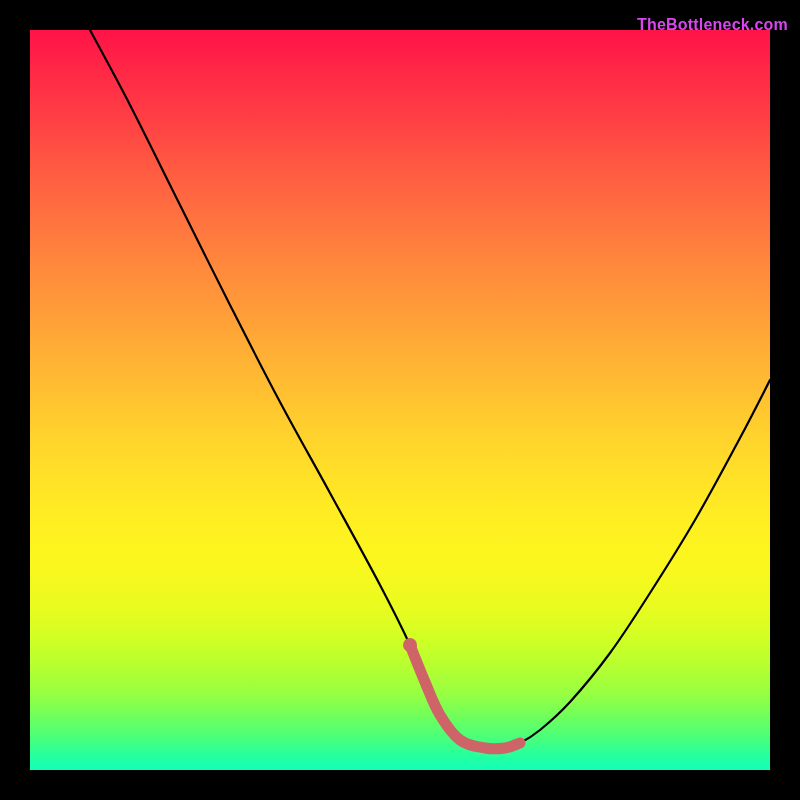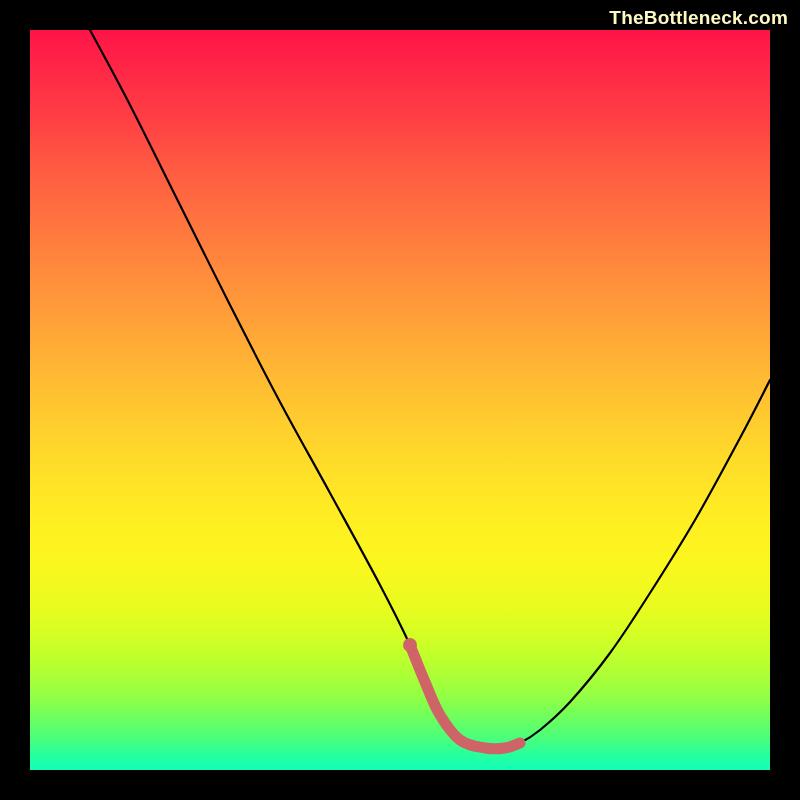--- a/index.html
+++ b/index.html
@@ -49,25 +49,25 @@
   }
   .curve-svg {
     position: absolute;
     left: 0;
     top: 0;
     width: 740px;
     height: 740px;
   }
   .watermark {
     position: absolute;
-    top: 7px;
+    top: 16px;
     right: 12px;
-    font-size: 19px;
+    font-size: 16px;
     font-weight: 600;
-    color: #fef9c3;
+    color: #d946ef;
     letter-spacing: 0.2px;
     user-select: none;
   }
 </style>
 </head>
 <body>
 
 <div class="stage">
 
   <div class="plot-area">

